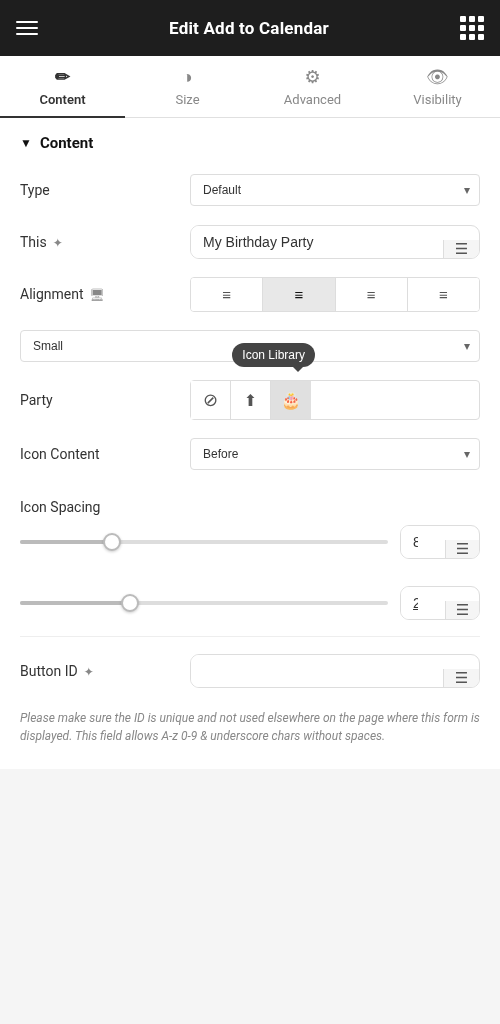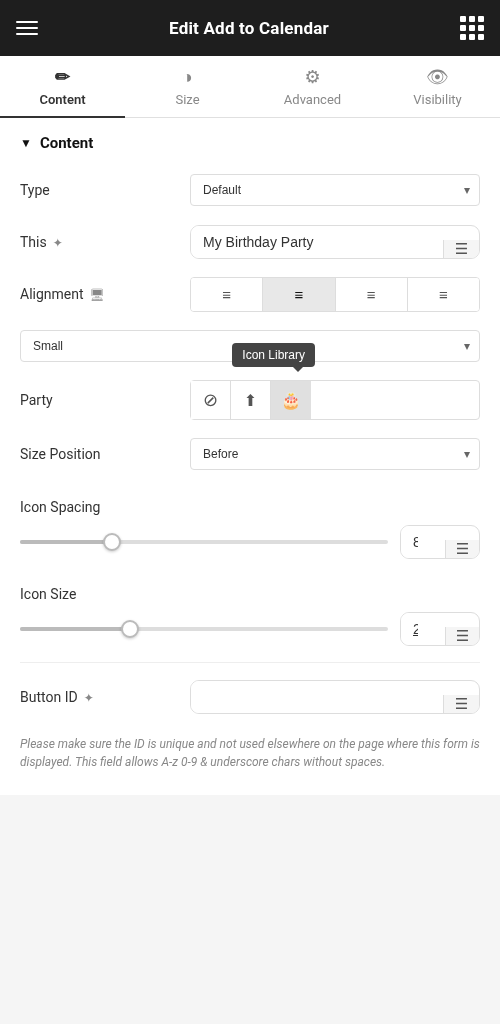--- a/index.html
+++ b/index.html
@@ -238,21 +238,21 @@
 
     
     .tooltip {
       position: absolute;
       top: -38px;
       right: -4px;
       background: #444;
       color: #fff;
       font-size: 12px;
       padding: 5px 10px;
-      border-radius: 4px;
+      border-radius: 12px;
       white-space: nowrap;
       z-index: 10;
     }
     .tooltip::after {
       content: '';
       position: absolute;
       bottom: -5px;
       right: 12px;
       width: 0; height: 0;
       border-left: 5px solid transparent;
@@ -441,21 +441,21 @@
         <button class="icon-btn active" title="Icon Library" style="font-size:16px; position:relative;">
           🎂
           <div class="tooltip">Icon Library</div>
         </button>
       </div>
     </div>
   </div>
 
   <div class="form-row">
     <div class="form-label">
-      <span>Size Position</span>
+      <span>Icon Content</span>
     </div>
     <div class="form-control">
       <div class="select-wrapper">
         <select>
           <option>Before</option>
           <option>After</option>
         </select>
         <span class="select-arrow">▾</span>
       </div>
     </div>
@@ -471,21 +471,20 @@
         </div>
       </div>
       <div class="input-with-btn" style="width: 80px;">
         <input type="number" style="width: 44px;" value="8">
         <div class="stack-btn">☰</div>
       </div>
     </div>
   </div>
 
   <div class="slider-row">
-    <div class="slider-row-label">Icon Size</div>
     <div class="slider-control">
       <div class="slider-wrapper">
         <div class="slider-track">
           <div class="slider-fill" style="width: 30%;"></div>
           <div class="slider-thumb" style="left: calc(30% - 9px);"></div>
         </div>
       </div>
       <div class="input-with-btn" style="width: 80px;">
         <input type="number" style="width: 44px; text-decoration: underline;" value="20">
         <div class="stack-btn">☰</div>

